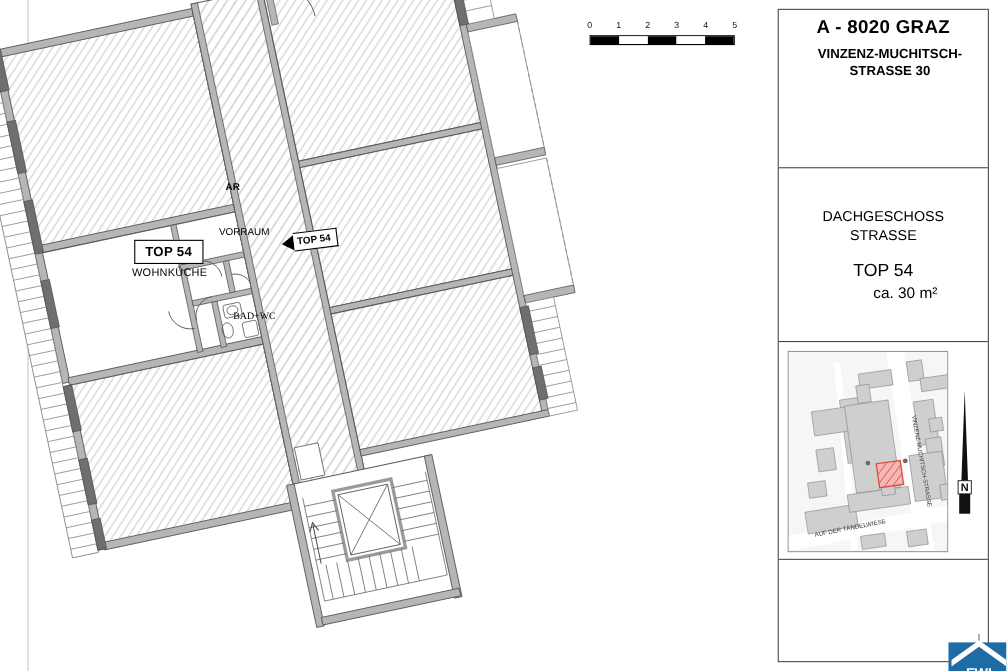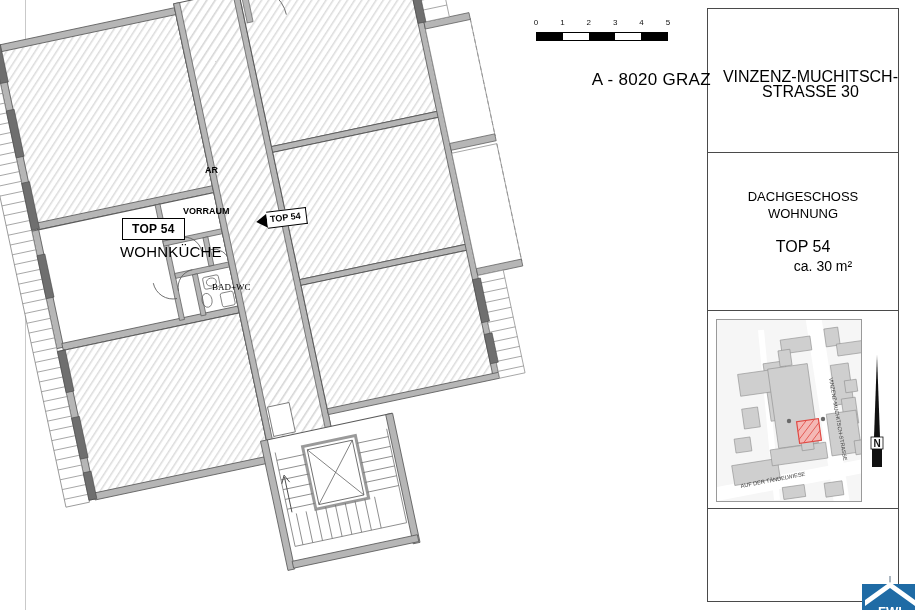--- a/index.html
+++ b/index.html
@@ -72,32 +72,34 @@
   .tb-panel {
     border-bottom: 1px solid #4a4a4a;
     box-sizing: border-box;
     position: relative;
   }
   .tb-panel:last-child { border-bottom: none; }
 
   #tb-address {
     height: 144px;
     display: flex;
+    flex-direction: column;
     align-items: center;
-    justify-content: flex-end;
+    justify-content: flex-start;
     padding-top: 6px;
+    font-weight: bold;
   }
   .addr-city {
     font-size: 17px;
     letter-spacing: 0.3px;
     margin-bottom: 7px;
     white-space: nowrap;
   }
   .addr-street {
-    font-size: 16px;
+    font-size: 12px;
     line-height: 15px;
     text-align: center;
     white-space: nowrap;
     margin-left: 12px;
   }
 
   #tb-unit {
     height: 158px;
     display: flex;
     flex-direction: column;
@@ -395,25 +397,25 @@
           </g>
         </g>
 
         <g>
           <rect x="246" y="398" width="22" height="30" fill="#ffffff" stroke="#6a6a6a" stroke-width="0.8"></rect>
         </g>
 
       </g>
     </svg>
 
-    <div style="position:absolute;left:120px;top:243px;font-size:15px;letter-spacing:0.2px;">WOHNKÜCHE</div>
+    <div style="position:absolute;left:120px;top:243px;font-size:10px;letter-spacing:0.2px;">WOHNKÜCHE</div>
 
     <div style="position:absolute;left:205px;top:165px;font-size:9px;font-weight:bold;">AR</div>
 
-    <div style="position:absolute;left:183px;top:206px;font-size:9px;font-weight:bold;">VORRAUM</div>
+    <div style="position:absolute;left:199px;top:206px;font-size:9px;">VORRAUM</div>
 
     <div style="position:absolute;left:212px;top:282px;font-size:9px;font-family:Liberation Serif, serif;">BAD+WC</div>
 
     <div style="position:absolute;left:122px;top:218px;padding:3px 9px;border:1px solid #000;
                 background:#fff;font-size:12px;font-weight:bold;letter-spacing:0.3px;">
       <span>TOP 54</span>
     </div>
 
     <div style="position:absolute;left:256px;top:210px;transform:rotate(-7deg);
                 display:flex;align-items:center;">
@@ -450,21 +452,21 @@
       <div class="addr-city">A - 8020 GRAZ</div>
       <div class="addr-street">
         <div>VINZENZ-MUCHITSCH-</div>
         <div>STRASSE 30</div>
       </div>
     </div>
 
     <div class="tb-panel" id="tb-unit">
       <div class="unit-type">
         <div>DACHGESCHOSS</div>
-        <div>WOHNUNG</div>
+        <div>STRASSE</div>
       </div>
       <div class="unit-top">TOP 54</div>
       <div class="unit-area">ca. 30 m²</div>
     </div>
 
     <div class="tb-panel" id="tb-map">
       <div class="map-wrap">
 
         <div class="map-box">
           <svg width="152" height="184" viewBox="0 0 152 184">

